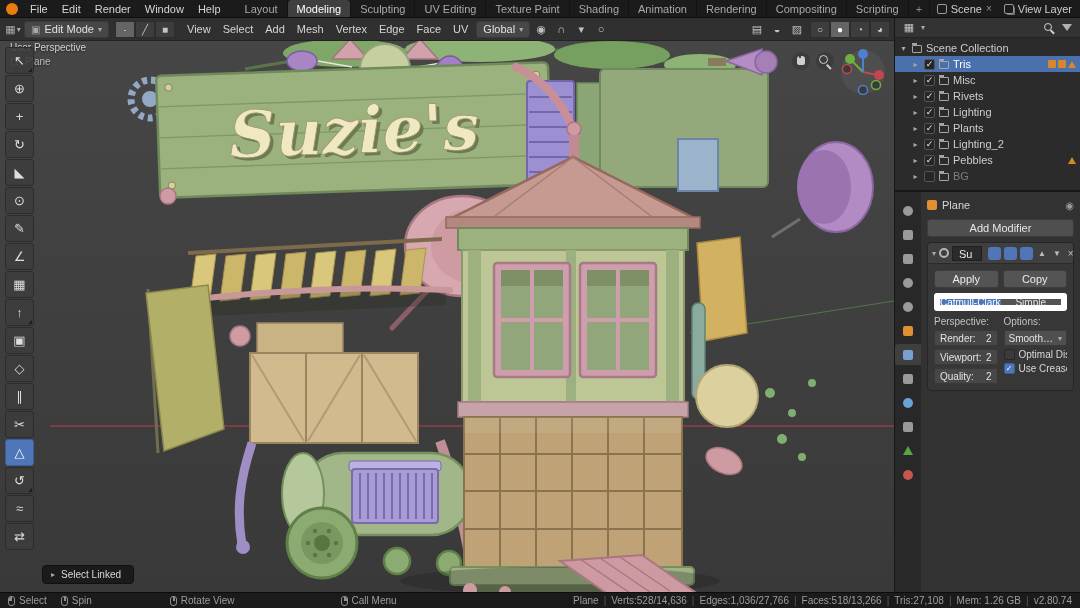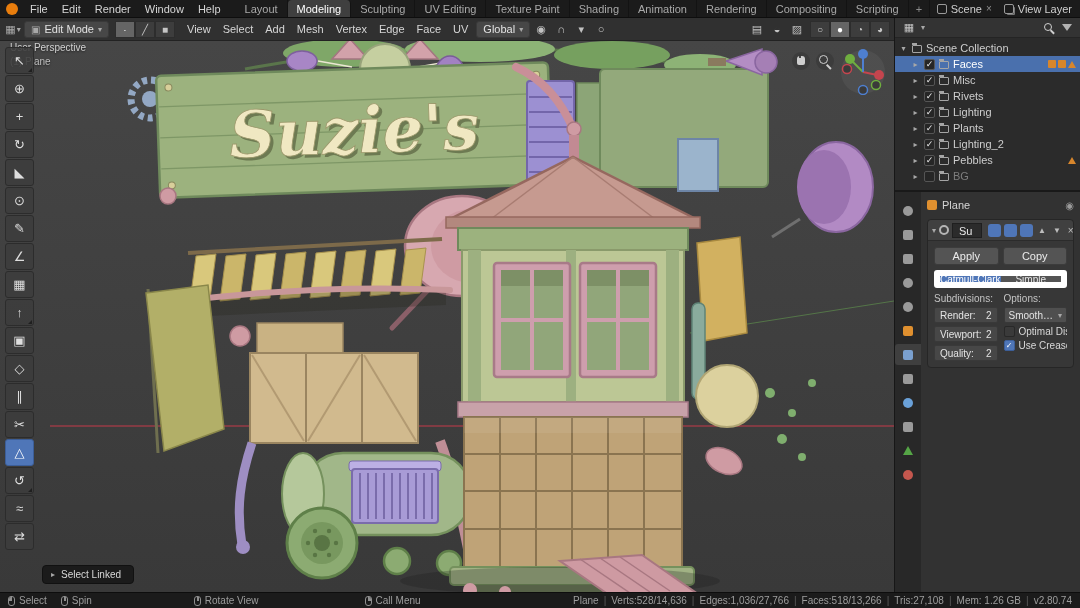--- a/index.html
+++ b/index.html
@@ -119,21 +119,21 @@
   .numfield{height:16px;background:#474747;border:1px solid #393939;border-radius:2px;display:flex;align-items:center;justify-content:space-between;padding:0 5px;font-size:10px;color:#e3e3e3}
   .dd{height:16px;background:#4f4f4f;border:1px solid #393939;border-radius:2px;display:flex;align-items:center;justify-content:space-between;gap:3px;padding:0 4px;font-size:10px;color:#e3e3e3;white-space:nowrap;overflow:hidden}
   .cbrow{display:flex;align-items:center;gap:4px;font-size:10px;color:#d8d8d8;white-space:nowrap;overflow:hidden}
   .pcb{width:11px;height:11px;background:#3a3a3a;border:1px solid #282828;border-radius:2px;display:flex;align-items:center;justify-content:center;flex:none}
   .pcb i{font-style:normal;font-size:8px;color:#fff;line-height:1}
   .pcb.on{background:#4f76b8;border-color:#3c5e98}
 
   
   .statusbar{height:16px;flex:none;background:#1b1b1b;border-top:1px solid #0d0d0d;display:flex;align-items:center;font-size:10px;color:#9d9d9d;padding:0 8px;gap:14px;white-space:nowrap}
   .hint{display:flex;align-items:center;gap:4px}
-  .gapA{margin-left:88px}
+  .gapA{margin-left:64px}
   .gapB{margin-left:92px}
   .mouse{width:7px;height:10px;border:1px solid #8f8f8f;border-radius:3px;position:relative;flex:none}
   .mouse.left::before{content:"";position:absolute;left:0;top:0;width:3px;height:4px;background:#8f8f8f;border-radius:2px 0 0 0}
   .mouse.mid::before{content:"";position:absolute;left:2px;top:0;width:2px;height:4px;background:#8f8f8f}
   .mouse.right::before{content:"";position:absolute;right:0;top:0;width:3px;height:4px;background:#8f8f8f;border-radius:0 2px 0 0}
   .stats{margin-left:auto;display:flex;align-items:center;gap:5px}
   .stats .sep{color:#5d5d5d;font-style:normal}
 </style>
 </head>
 <body>
@@ -518,21 +518,21 @@
             <span class="car">▾</span>
             <span class="colicon"></span>
             <span class="olabel">Scene Collection</span>
           </div>
           <div class="out-row item sel">
             <span class="car">▸</span>
             <span class="cb">
                 <i>✓</i>
               </span>
             <span class="colicon"></span>
-            <span class="olabel">Faces</span>
+            <span class="olabel">Tris</span>
             <span class="row-icons">
                 <i class="mi"></i>
                 <i class="mi"></i>
                 <i class="mi tri"></i>
               </span>
           </div>
           <div class="out-row item">
             <span class="car">▸</span>
             <span class="cb">
                 <i>✓</i>
@@ -635,20 +635,21 @@
         </div>
 
         <div class="props-body">
           <div class="crumb">
             <span class="obj-icon"></span>
             <span>Plane</span>
             <div class="spacer"></div>
             <span class="pin">◉</span>
           </div>
 
+          <div class="addmod">Add Modifier</div>
 
           <div class="modpanel">
             <div class="mod-head">
               <span class="car">▾</span>
               <span class="mod-icon"></span>
               <span class="mod-name">Su</span>
               <div class="spacer"></div>
               <span class="tgl"></span>
               <span class="tgl"></span>
               <span class="tgl"></span>
@@ -660,21 +661,21 @@
               <div class="btnrow">
                 <button>Apply</button>
                 <button>Copy</button>
               </div>
               <div class="seg">
                 <span class="seg-opt active">Catmull-Clark</span>
                 <span class="seg-opt">Simple</span>
               </div>
               <div class="cols">
                 <div class="col">
-                  <div class="flabel">Subdivisions:</div>
+                  <div class="flabel">Perspective:</div>
                   <div class="numfield">
                     <span>Render:</span>
                     <span>2</span>
                   </div>
                   <div class="numfield">
                     <span>Viewport:</span>
                     <span>2</span>
                   </div>
                   <div class="numfield">
                     <span>Quality:</span>

